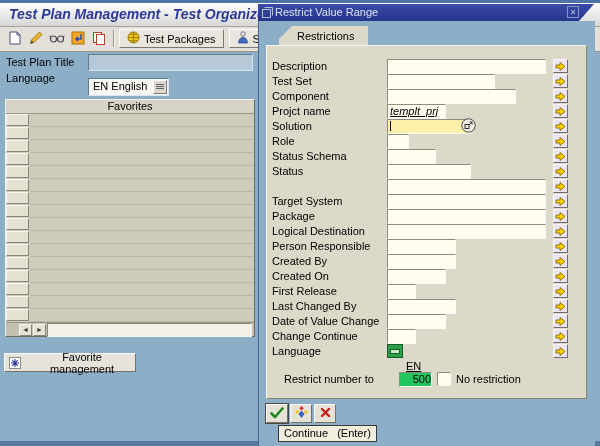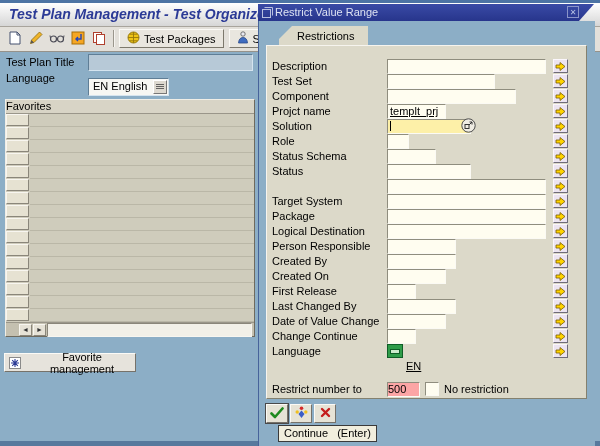--- a/index.html
+++ b/index.html
@@ -27,21 +27,21 @@
   #tpt-field{position:absolute;left:88px;top:54px;width:163px;height:15px;background:#b7c9d7;
     border:1px solid;border-color:#5f7e96 #d5e4ef #d5e4ef #5f7e96;}
   #lang-combo{position:absolute;left:88px;top:70px;width:79px;height:16px;background:#f7f7f3;
     border:1px solid;border-color:#5f7e96 #d5e4ef #d5e4ef #5f7e96;margin-top:8px;}
   #lang-combo .cval{position:absolute;left:4px;top:1px;}
   #lang-combo .dd{position:absolute;right:1px;top:1px;width:12px;height:12px;background:#ddd9d0;
     border:1px solid;border-color:#fff #777 #777 #fff;display:flex;align-items:center;justify-content:center;}
   
   #favorites{position:absolute;left:5px;top:99px;width:248px;
     border:1px solid;border-color:#f0eee6 #6e6a5e #6e6a5e #f0eee6;background:#cfccbc;}
-  #fav-header{height:13px;background:#d8d4c6;border-bottom:1px solid #9a968a;line-height:13px;}
+  #fav-header{height:13px;background:#d8d4c6;border-bottom:1px solid #9a968a;line-height:13px;text-align:center;}
   .fav-row{height:13px;display:flex;}
   .fav-sel{width:23px;height:12px;margin:0 1px 1px 0;padding:0;background:#e6e2d2;
     border:1px solid;border-color:#f8f6f0 #8a867a #8a867a #f8f6f0;}
   .fav-cell{flex:1;border-bottom:1px solid #bab7a7;background:#cfccbc;}
   #fav-scroll{height:13px;background:#c4c0b0;display:flex;align-items:center;padding-left:13px;border-top:1px solid #9a968a;}
   .sc-btn{width:13px;height:12px;padding:0;margin-right:1px;background:#e6e2d6;font-size:7px;line-height:10px;
     border:1px solid;border-color:#f8f6f0 #8a867a #8a867a #f8f6f0;color:#333;}
   #sc-track{flex:1;height:12px;background:#f2f0e8;border:1px solid;border-color:#8a867a #f8f6f0 #f8f6f0 #8a867a;margin-right:2px;}
   #favmgmt{position:absolute;left:4px;top:353px;width:132px;height:19px;background:#e6e3dc;
     border:1px solid;border-color:#fbfaf6 #76726a #76726a #fbfaf6;display:flex;align-items:center;padding:0;}
@@ -60,33 +60,33 @@
     border-left:1px solid #47639a;}
   #dlg-tab{position:absolute;left:20px;top:5px;height:19px;padding:0 14px 0 18px;line-height:20px;
     background:#dcd9c9;clip-path:polygon(13px 0,100% 0,100% 100%,0 100%,0 13px);}
   #dlg-panel{position:absolute;left:7px;top:24px;width:319px;height:352px;background:#dcd9c9;
     border:1px solid;border-color:#f6f4ee #84816f #84816f #f6f4ee;}
   #dlg-rows{position:absolute;left:0;top:13px;width:100%;}
   .dlg-row{position:relative;height:15px;padding-left:14px;}
   .dlg-label{position:absolute;left:5px;top:1px;}
   .fld{position:absolute;left:120px;top:0;height:13px;background:#fffdf0;
     border:1px solid;border-color:#8f8d7e #fbfaf4 #fbfaf4 #8f8d7e;}
-  .fld-val{position:absolute;left:2px;top:0;text-decoration:underline;}
+  .fld-val{position:absolute;left:2px;top:0;text-decoration:underline;font-style:italic;}
   .fld.focus{background:#fdf0a8;}
   .caret{position:absolute;left:2px;top:1px;width:1px;height:10px;background:#000;}
   .f4-btn{position:absolute;right:-6px;top:-2px;display:inline-flex;}
   .sel-btn{position:absolute;left:286px;top:0;width:15px;height:14px;padding:0;background:#ece4f0;
     border:1px solid;border-color:#faf6fc #6e6a78 #6e6a78 #faf6fc;display:flex;align-items:center;justify-content:center;}
   .lang-flag{position:absolute;left:120px;top:0;width:14px;height:12px;background:#2f9c49;
     border:1px solid #0e5e26;display:flex;align-items:center;justify-content:center;}
   .lang-flag-bar{width:8px;height:3px;background:#cdeccd;border:1px solid #0e5e26;}
   .lang-val{position:absolute;left:139px;top:16px;text-decoration:underline;}
-  #restrict-row{position:absolute;left:0;top:326px;width:100%;height:15px;margin-top:10px;}
+  #restrict-row{position:absolute;left:12px;top:326px;width:100%;height:15px;}
   #restrict-row .dlg-label{top:1px;}
-  #restrict-num{position:absolute;left:120px;top:0;width:31px;height:13px;background:#fca5a5;text-align:left;
+  #restrict-num{position:absolute;left:120px;top:0;width:31px;height:13px;background:#22c55e;text-align:right;
     border:1px solid;border-color:#8f8d7e #fbfaf4 #fbfaf4 #8f8d7e;}
   #norestrict-cb{position:absolute;left:158px;top:0;width:12px;height:12px;background:#fffdf0;
     border:1px solid;border-color:#8f8d7e #fbfaf4 #fbfaf4 #8f8d7e;}
   #norestrict-lbl{position:absolute;left:177px;top:1px;}
   #dlg-btnbar{position:absolute;left:7px;top:383px;display:flex;}
   .dlg-btn{width:22px;height:19px;margin-right:2px;padding:0;background:#e6e3d6;
     border:1px solid;border-color:#fbfaf6 #76726a #76726a #fbfaf6;display:flex;align-items:center;justify-content:center;}
   .dlg-btn.focused{outline:1px solid #4a4a4a;}
   #dlg-tooltip{position:absolute;left:19px;top:404px;background:#f1eedd;border:1px solid #3a3a3a;
     padding:1px 5px 2px 5px;white-space:pre;}

